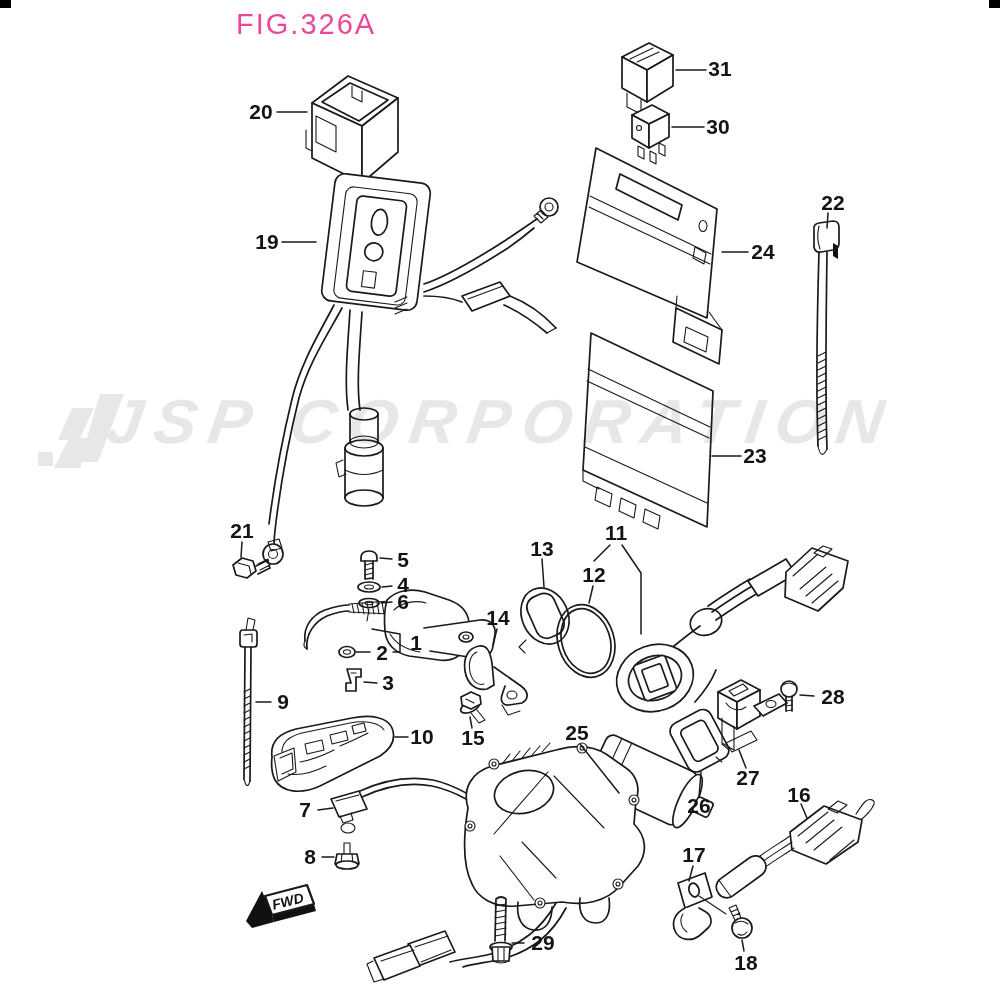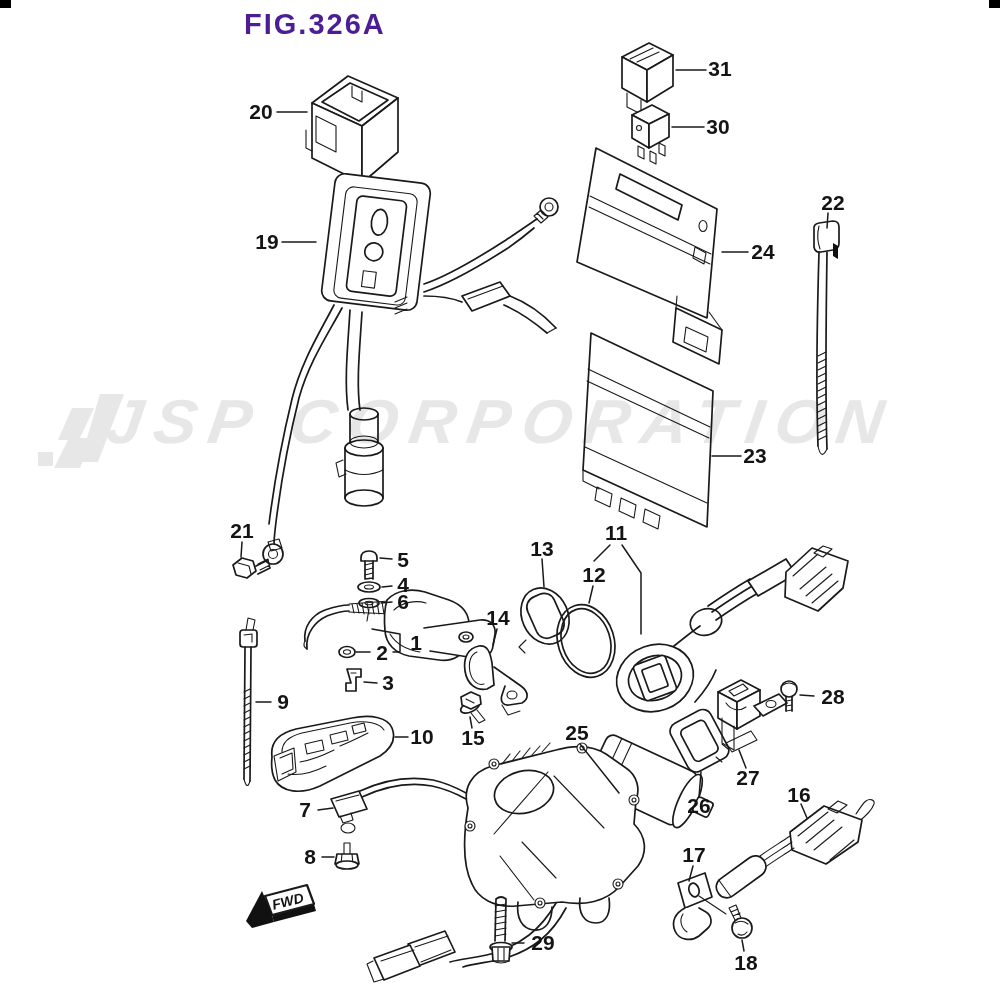--- a/index.html
+++ b/index.html
@@ -1,22 +1,22 @@
 <!DOCTYPE html>
 <html><head>
 <meta charset="utf-8">
 <style>
   html,body{margin:0;padding:0;}
   body{
     width:1000px;height:1000px;position:relative;overflow:hidden;
     background:#ffffff;font-family:"Liberation Sans",sans-serif;
   }
   .fig-title{
-    position:absolute;left:244px;top:8px;z-index:3;
-    font-size:29px;font-weight:700;letter-spacing:2px;color:#4c1d95;
+    position:absolute;left:236px;top:8px;z-index:3;
+    font-size:29px;font-weight:400;letter-spacing:2px;color:#ec4899;
   }
   .watermark{position:absolute;left:0;top:384px;width:1000px;height:92px;z-index:0;}
   .wm-text{
     position:absolute;left:112px;top:2px;white-space:nowrap;
     font-style:italic;font-weight:900;font-size:62px;letter-spacing:11px;
     color:#e7e7e7;transform:skewX(-8deg) scaleX(1.04);transform-origin:left top;
   }
   .wm-logo{position:absolute;left:34px;top:6px;}
   svg.diagram{position:absolute;left:0;top:0;z-index:1;}
   .corner{position:absolute;background:#000;z-index:4;}

